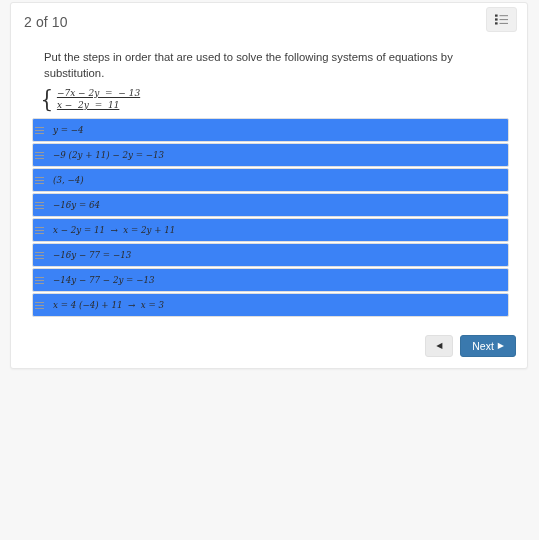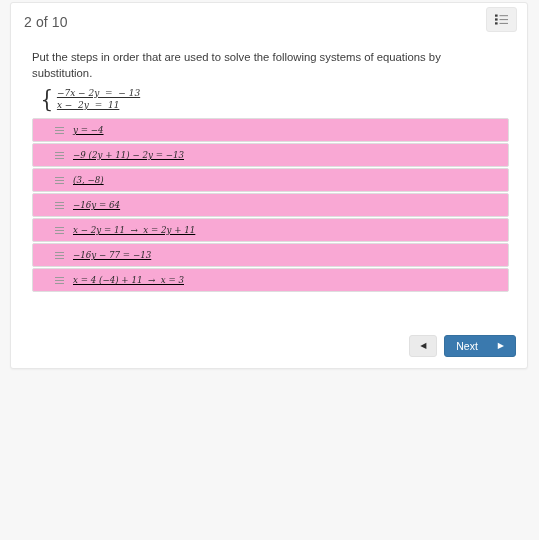--- a/index.html
+++ b/index.html
@@ -58,21 +58,21 @@
   }
   .bullet-list-icon {
     display: block;
     width: 13px;
     height: 11px;
   }
 
   
   .question-text {
     position: absolute;
-    left: 21px;
+    left: 33px;
     top: 46px;
     width: 452px;
     font-size: 11.3px;
     line-height: 16px;
     color: #3c3c3c;
   }
 
   .system-wrap {
     position: absolute;
     left: 28px;
@@ -105,30 +105,29 @@
 
   
   .sortable-list {
     position: absolute;
     left: 21px;
     top: 115px;
     width: 477px;
   }
   .sortable-item {
     height: 24px;
-    background: #f9a8d4;
+    background: #3b82f6;
     border: 1px solid #dedede;
     border-radius: 2px;
     box-sizing: border-box;
     margin-bottom: 1px;
     display: flex;
     align-items: center;
     cursor: move;
-    padding-left: 22px;
-    text-decoration: underline;
+    padding-left: 2px;
   }
   .drag-handle-icon {
     display: block;
     width: 9px;
     height: 7px;
     flex: none;
     margin-right: 9px;
   }
   .item-text {
     font-family: "DejaVu Serif", serif;
@@ -164,21 +163,21 @@
   }
   .next-btn {
     height: 22px;
     padding: 0 11px;
     background: #3a79ae;
     border: 1px solid #35709f;
     border-radius: 3px;
     box-sizing: border-box;
     display: flex;
     align-items: center;
-    gap: 20px;
+    gap: 4px;
     cursor: pointer;
     color: #ffffff;
     font-size: 10.5px;
   }
   .next-btn .caret { font-size: 8px; line-height: 1; }
 </style>
 </head>
 <body>
 
 <div class="quiz-card">
@@ -227,21 +226,21 @@
       </svg>
       <span class="item-text">−9 (2y + 11) − 2y = −13</span>
     </div>
 
     <div class="sortable-item">
       <svg class="drag-handle-icon" viewBox="0 0 9 7">
         <rect x="0" y="0" width="9" height="1" fill="#9a9a9a"></rect>
         <rect x="0" y="3" width="9" height="1" fill="#9a9a9a"></rect>
         <rect x="0" y="6" width="9" height="1" fill="#9a9a9a"></rect>
       </svg>
-      <span class="item-text">(3, −8)</span>
+      <span class="item-text">(3, −4)</span>
     </div>
 
     <div class="sortable-item">
       <svg class="drag-handle-icon" viewBox="0 0 9 7">
         <rect x="0" y="0" width="9" height="1" fill="#9a9a9a"></rect>
         <rect x="0" y="3" width="9" height="1" fill="#9a9a9a"></rect>
         <rect x="0" y="6" width="9" height="1" fill="#9a9a9a"></rect>
       </svg>
       <span class="item-text">−16y = 64</span>
     </div>
@@ -257,20 +256,28 @@
 
     <div class="sortable-item">
       <svg class="drag-handle-icon" viewBox="0 0 9 7">
         <rect x="0" y="0" width="9" height="1" fill="#9a9a9a"></rect>
         <rect x="0" y="3" width="9" height="1" fill="#9a9a9a"></rect>
         <rect x="0" y="6" width="9" height="1" fill="#9a9a9a"></rect>
       </svg>
       <span class="item-text">−16y − 77 = −13</span>
     </div>
 
+    <div class="sortable-item">
+      <svg class="drag-handle-icon" viewBox="0 0 9 7">
+        <rect x="0" y="0" width="9" height="1" fill="#9a9a9a"></rect>
+        <rect x="0" y="3" width="9" height="1" fill="#9a9a9a"></rect>
+        <rect x="0" y="6" width="9" height="1" fill="#9a9a9a"></rect>
+      </svg>
+      <span class="item-text">−14y − 77 − 2y = −13</span>
+    </div>
 
     <div class="sortable-item">
       <svg class="drag-handle-icon" viewBox="0 0 9 7">
         <rect x="0" y="0" width="9" height="1" fill="#9a9a9a"></rect>
         <rect x="0" y="3" width="9" height="1" fill="#9a9a9a"></rect>
         <rect x="0" y="6" width="9" height="1" fill="#9a9a9a"></rect>
       </svg>
       <span class="item-text">x = 4 (−4) + 11  →  x = 3</span>
     </div>
 

